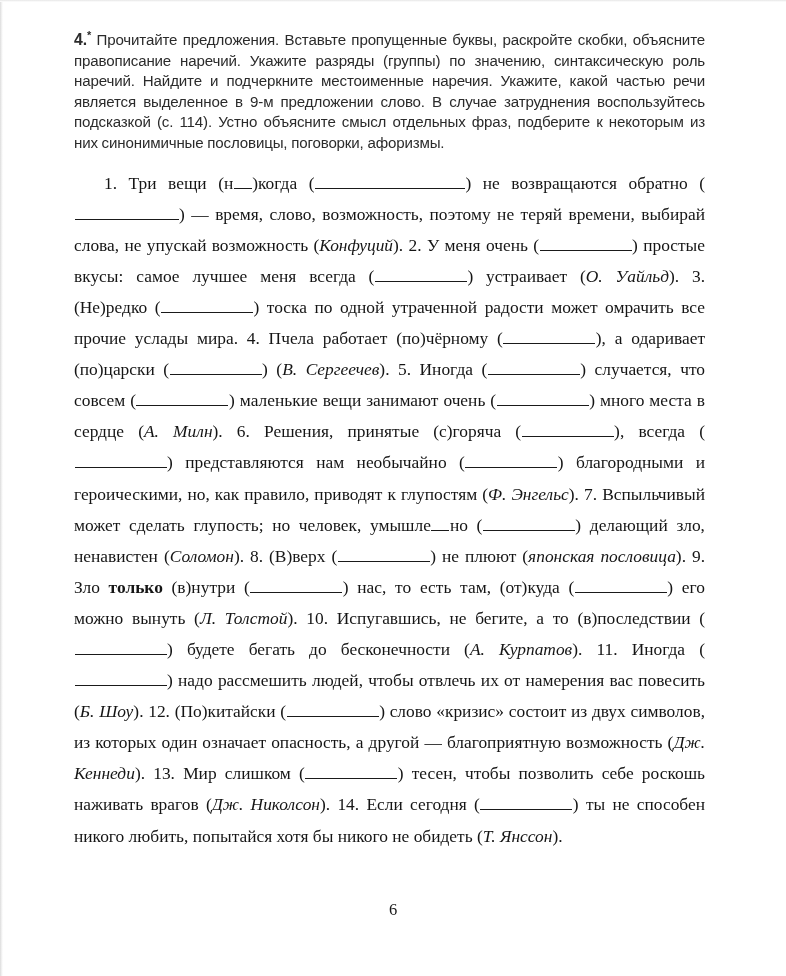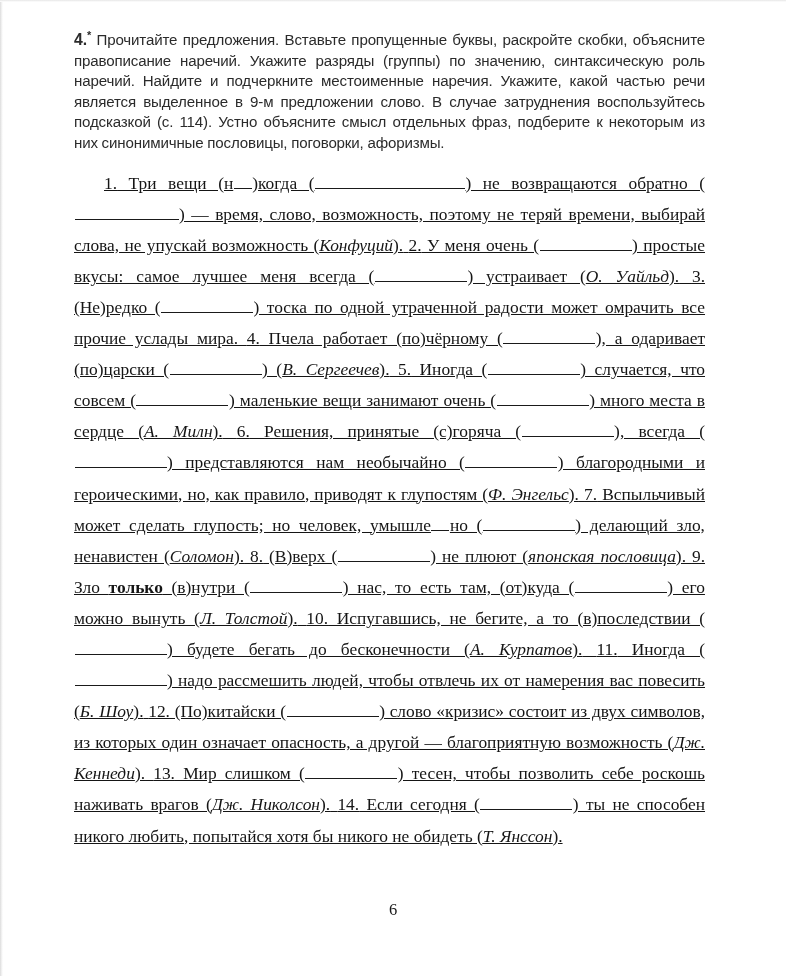--- a/index.html
+++ b/index.html
@@ -67,21 +67,20 @@
   
   .body-text {
     font-family: "Liberation Serif", "DejaVu Serif", serif;
     font-size: 17.4px;
     line-height: 31.1px;
     text-align: justify;
     text-indent: 30px;
     color: #151515;
     margin: 0;
     hyphens: auto;
-    text-decoration: underline;
     -webkit-hyphens: auto;
   }
   .body-text .src {
     font-style: italic;
   }
   .body-text .hl {
     font-weight: bold;
   }
 
   

